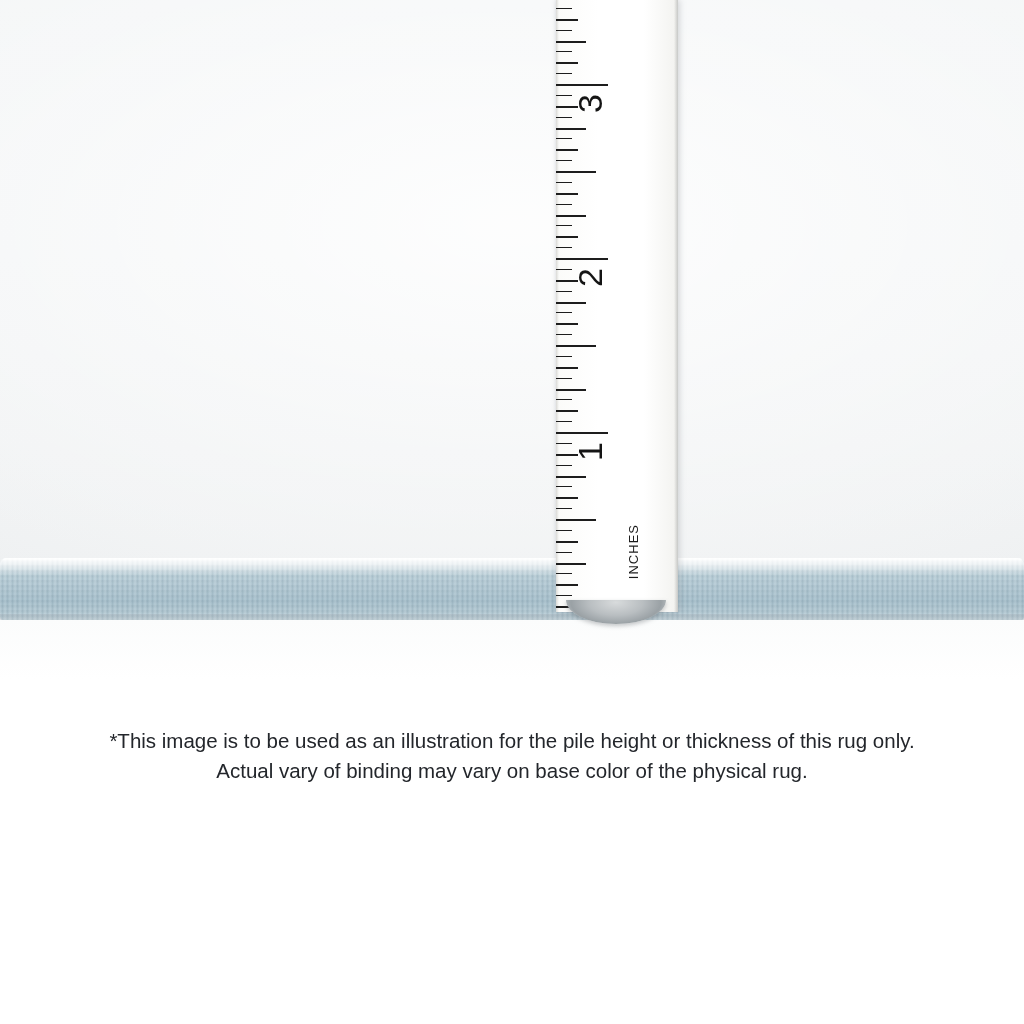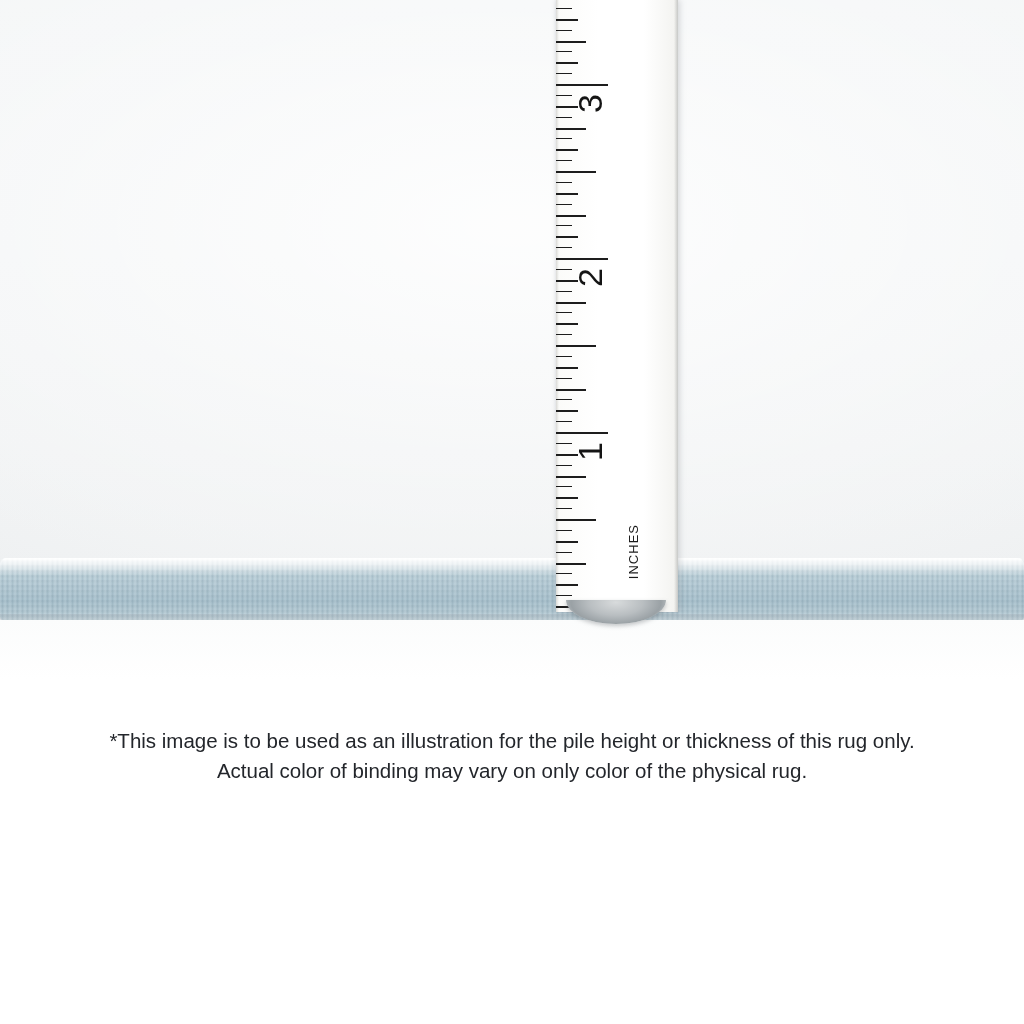--- a/index.html
+++ b/index.html
@@ -275,16 +275,16 @@
         <div class="num" style="top: 432px;">1</div>
         <div class="num" style="top: 258px;">2</div>
         <div class="num" style="top: 84px;">3</div>
       </div>
     <div class="inches-label">INCHES</div>
   </div>
   <div class="ruler-tip"></div>
 
   <div class="caption">
     <span class="line">*This image is to be used as an illustration for the pile height or thickness of this rug only.</span>
-    <span class="line">Actual color of binding may vary on only color of the physical rug.</span>
+    <span class="line">Actual vary of binding may vary on base color of the physical rug.</span>
   </div>
 
 </div>
 
 </body></html>

